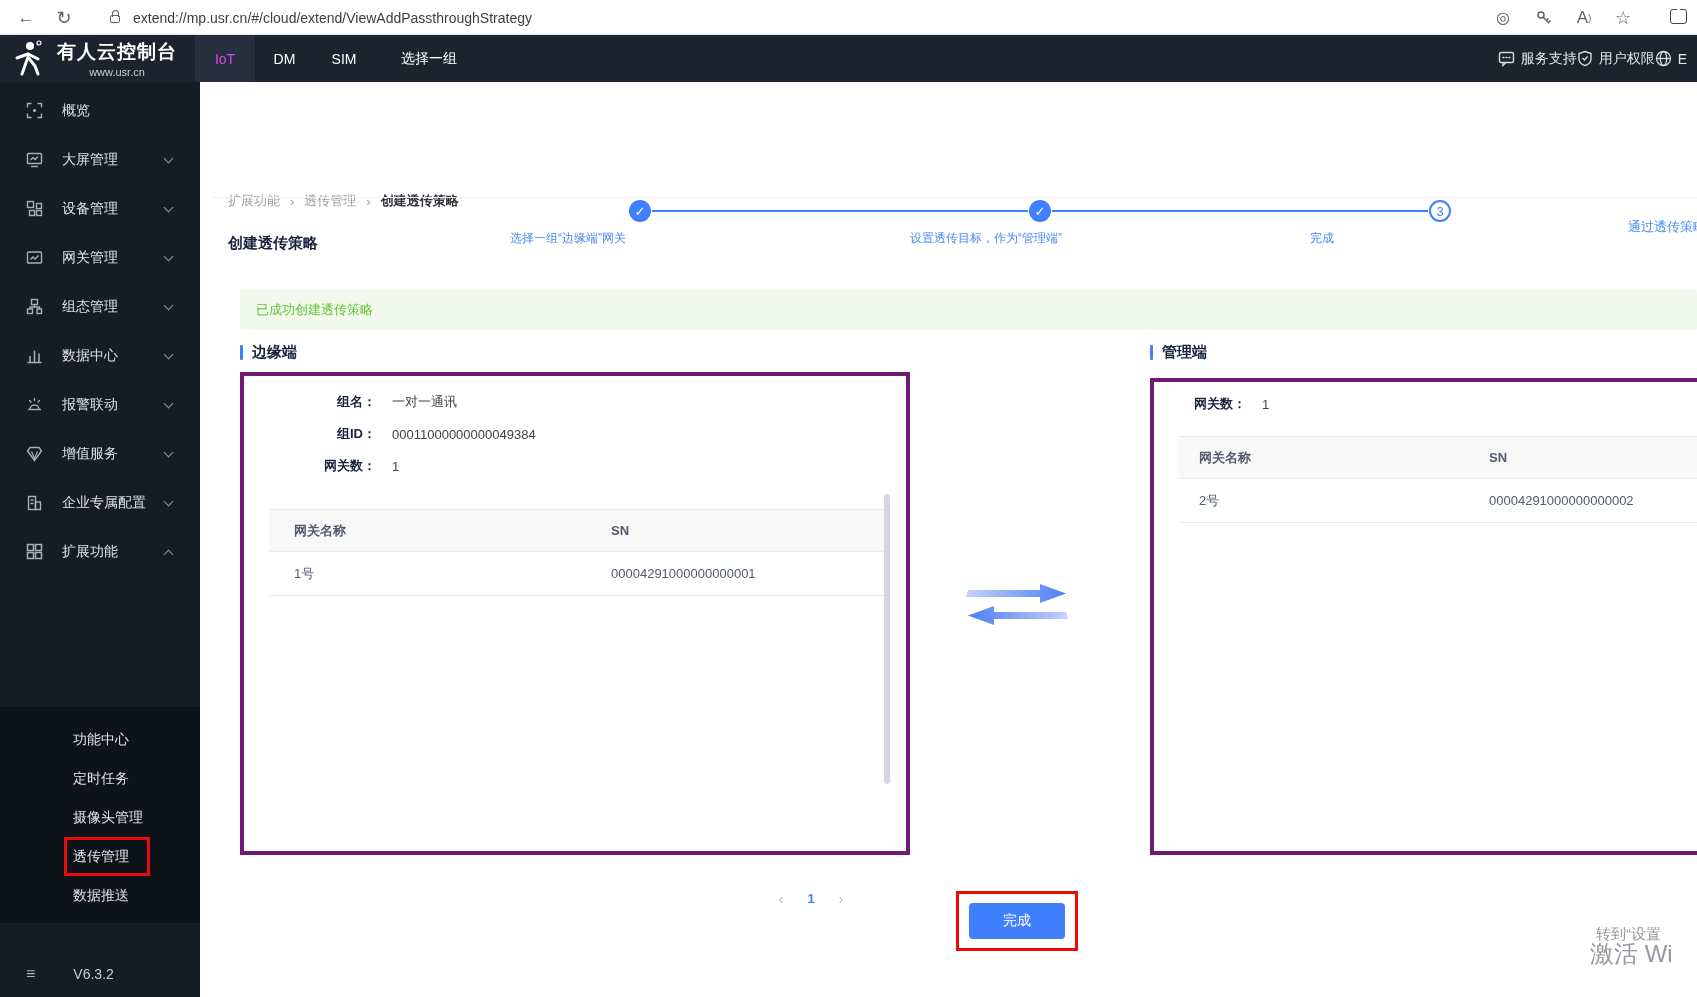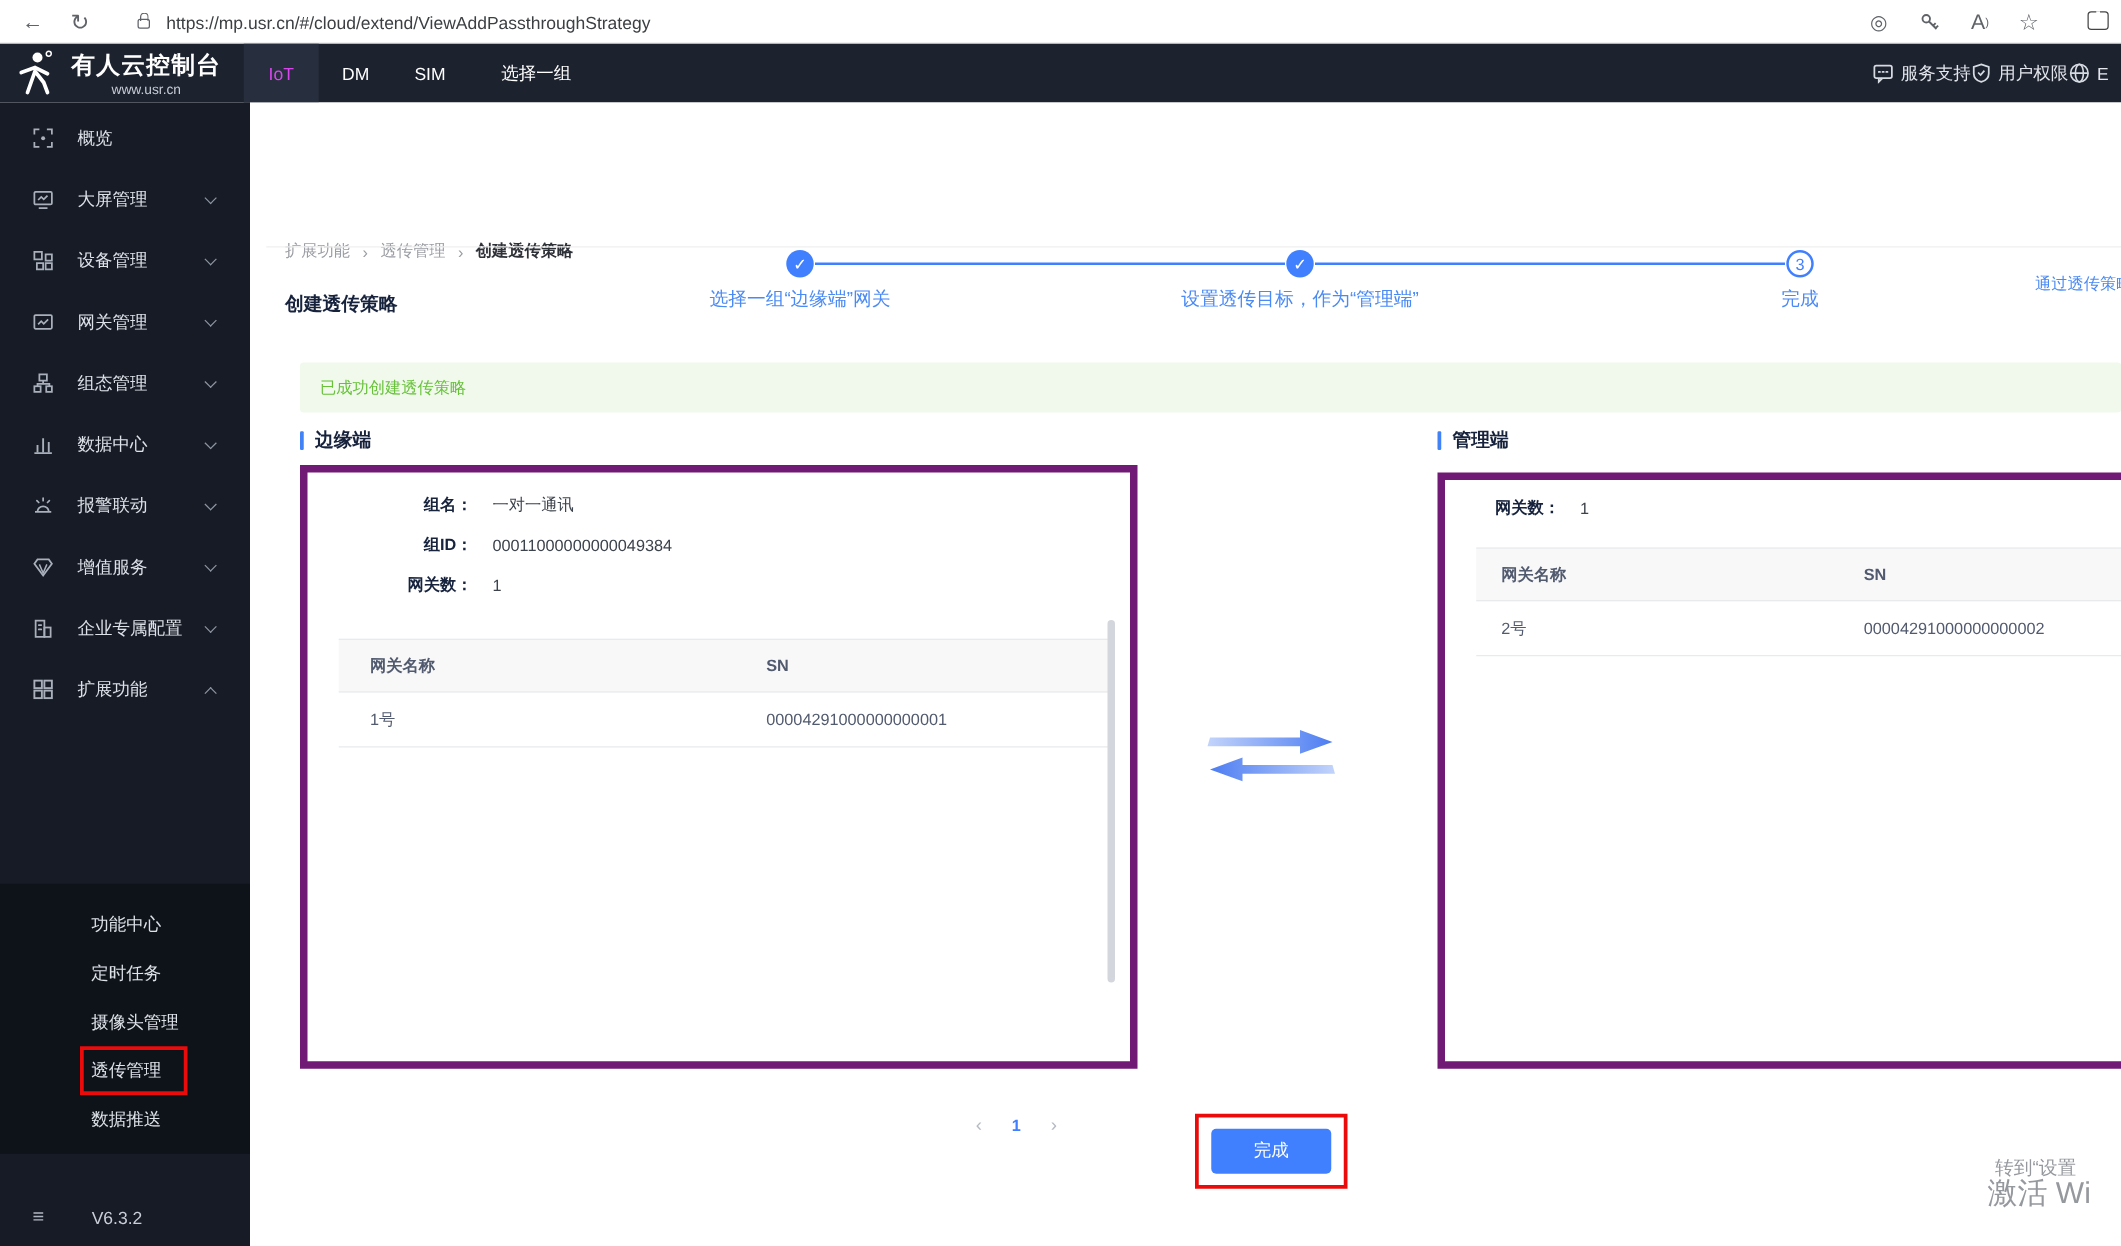--- a/index.html
+++ b/index.html
@@ -69,32 +69,32 @@
   .top-link { position:absolute; left:1428px; top:136px; width:90px; font-size:13px;
     color:#4a8af4; white-space:nowrap; overflow:hidden; cursor:pointer; }
   .hdr-divider { position:absolute; left:13px; top:115px; width:1484px; height:1px; background:#efefef; }
 
   
   .step-line { position:absolute; top:128px; height:2px; background:#4080ff; }
   .step-circle { position:absolute; top:118px; width:22px; height:22px; border-radius:50%;
     display:flex; align-items:center; justify-content:center; font-size:13px; }
   .step-circle.done { background:#4080ff; color:#fff; }
   .step-circle.cur { background:#fff; border:2px solid #4080ff; color:#4080ff; }
-  .step-label { position:absolute; top:148px; width:260px; text-align:center;
-    font-size:15px; color:#4a8af4; white-space:nowrap; }
+  .step-label { position:absolute; top:148px; width:260px; 
+    font-size:12px; color:#4a8af4; white-space:nowrap; }
 
   .alert { position:absolute; left:40px; top:208px; width:1457px; height:40px;
     background:#f0f9eb; border-radius:3px; display:flex; align-items:center;
     padding-left:16px; font-size:13px; color:#67c23a; }
 
   .sec-title { position:absolute; top:261px; font-size:15px; font-weight:bold; color:#17233d;
     display:flex; align-items:center; gap:9px; }
   .sec-bar { width:3px; height:15px; background:#4282f7; border-radius:1px; }
 
-  .panel { position:absolute; border:6px solid #701a75; background:#fff;padding-left:44px; }
+  .panel { position:absolute; border:4px solid #701a75; background:#fff;padding-left:44px; }
   .panel-left { left:40px; top:290px; width:670px; height:483px; }
   .panel-right { left:950px; top:296px; width:600px; height:477px; }
   .f-row { position:absolute; height:24px; display:flex; align-items:center; font-size:13px; }
   .f-label { font-weight:bold; color:#17233d; text-align:right; }
   .f-value { color:#3d434c; }
   .tbl { position:absolute; font-size:13px; }
   .tbl .thead { height:43px; background:#f8f8f9; border-top:1px solid #e8eaec;
     border-bottom:1px solid #e8eaec; position:relative; }
   .tbl .trow { height:44px; border-bottom:1px solid #e8eaec; position:relative; }
   .tbl .c1 { position:absolute; left:25px; top:0; height:100%; display:flex; align-items:center; color:#515a6e; }
@@ -116,21 +116,21 @@
 </style>
 </head>
 <body>
 
 <div id="root">
 
   <div class="browser-bar">
     <div class="bicon" style="left:12px">←</div>
     <div class="bicon" style="left:50px; font-size:18px">↻</div>
     <span class="lock"></span>
-    <div class="url-text">https://mp.usr.cn/#/cloud/extend/ViewAddPassthroughStrategy</div>
+    <div class="url-text">extend://mp.usr.cn/#/cloud/extend/ViewAddPassthroughStrategy</div>
     <div class="bicon" style="left:1489px; font-size:16px">◎</div>
     <div class="bicon" style="left:1530px">
       <svg width="16" height="16" viewBox="0 0 16 16" fill="none" stroke="#5f6368" stroke-width="1.5">
         <circle cx="5" cy="5" r="3"></circle>
           <path d="M7.2 7.2l6 6M10.5 10.5l2-2M12.5 12.5l2-2"></path>
       </svg>
     </div>
     <div class="bicon" style="left:1570px">
       <span>A</span>
         <span class="reader-mark">)</span>

